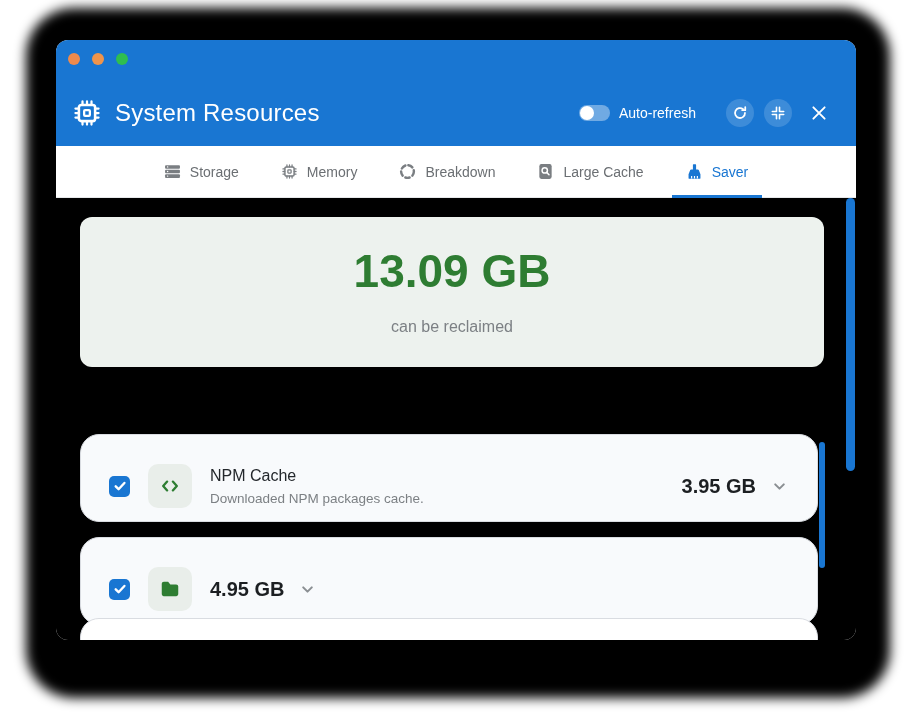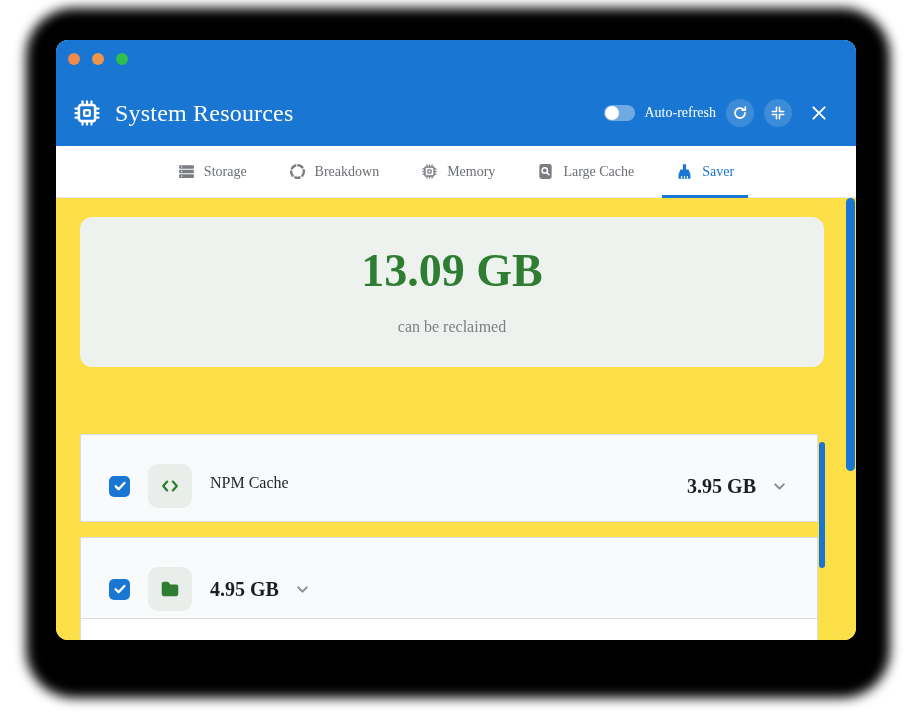--- a/index.html
+++ b/index.html
@@ -9,21 +9,21 @@
   .stage { position:absolute; inset:0; width:912px; height:712px; background:#fff; }
 
   
   .window-shadow {
     position:absolute; left:26px; top:8px; width:864px; height:690px;
     background:#000; border-radius:48px; filter:blur(6px);
   }
 
   .app-window {
     position:absolute; left:56px; top:40px; width:800px; height:600px;
-    background:#fff; border-radius:12px; overflow:hidden;font-family:Liberation Serif, serif;
+    background:#fff; border-radius:12px; overflow:hidden;
   }
 
   
   .titlebar { position:relative; height:106px; background:var(--header-blue); }
   .traffic { position:absolute; top:13px; left:12px; display:flex; gap:12px; }
   .traffic .dot { width:12px; height:12px; border-radius:50%; }
   .titlebar-row {
     position:absolute; left:16px; right:24px; top:54px; height:38px;
     display:flex; align-items:center;
   }
@@ -33,21 +33,21 @@
   .titlebar-spacer { flex:1; }
 
   .toggle {
     width:31px; height:16px; border-radius:8px; background:rgba(255,255,255,.38);
     position:relative; margin-right:9px; cursor:pointer; flex:none;
   }
   .toggle .knob {
     position:absolute; left:1px; top:1px; width:14px; height:14px;
     border-radius:50%; background:#fff;
   }
-  .auto-refresh-label { color:#fff; font-size:14px; margin-right:0; }
+  .auto-refresh-label { color:#fff; font-size:14px; margin-right:20px; }
   .circle-btn {
     width:28px; height:28px; border-radius:50%; background:rgba(255,255,255,.16);
     display:flex; align-items:center; justify-content:center; color:#fff;
     margin-left:10px; cursor:pointer; flex:none;
   }
   .circle-btn svg { width:16px; height:16px; display:block; }
   .close-btn {
     width:26px; height:26px; margin-left:14px; color:#fff;
     display:flex; align-items:center; justify-content:center; cursor:pointer; flex:none;
   }
@@ -66,42 +66,42 @@
   .tab .tab-icon { width:17px; height:17px; color:#7a7e82; display:flex; }
   .tab .tab-icon svg { width:100%; height:100%; display:block; }
   .tab.active { color:var(--accent);justify-content:center; }
   .tab.active .tab-icon { color:var(--accent); }
   .tab.active::after {
     content:""; position:absolute; left:0; right:0; bottom:-1px; height:3px;
     background:var(--accent);
   }
 
   
-  .content { position:relative; height:442px; background:#fde047; overflow:hidden; }
+  .content { position:relative; height:442px; background:#000000; overflow:hidden; }
 
   .reclaim-panel {
     position:absolute; left:24px; top:19px; width:744px; height:150px;
     background:#edf2ee; border-radius:12px;
     display:flex; flex-direction:column; align-items:center; justify-content:center;
     gap:24px;
   }
   .reclaim-amount { color:var(--success-green); font-size:46px; font-weight:700; line-height:1; }
   .reclaim-caption { color:#7c8084; font-size:16px; }
 
   .list-header {
     position:absolute; left:24px; top:192px; width:738px; height:22px;
     display:flex; align-items:center; justify-content:space-between;
   }
   .categories-count { color:#5c6064; font-size:14px; }
   .select-all { color:var(--accent); font-size:14px; font-weight:500; cursor:pointer; }
 
   .category-list { position:absolute; left:24px; top:236px; width:738px; }
   .card {
     width:738px; height:88px; background:#f8fafc;
-    border:1px solid #d9dce1; border-radius:1px;
+    border:1px solid #d9dce1; border-radius:19px;
     display:flex; align-items:center; padding:16px 30px 0 28px;
     margin-bottom:15px;
   }
   .card.partial { height:80px; background:#fff; margin-bottom:0; }
 
   .checkbox {
     width:21px; height:21px; border-radius:5px; background:var(--accent);
     display:flex; align-items:center; justify-content:center;
     margin-right:18px; cursor:pointer; flex:none;
   }
@@ -202,42 +202,42 @@
                 <circle cx="3.4" cy="8" r="0.7"></circle>
                 <circle cx="3.4" cy="12.35" r="0.7"></circle>
               </g>
             </svg>
           </span>
           <span>Storage</span>
         </div>
 
         <div class="tab">
           <span class="tab-icon">
-            <svg viewBox="0 0 16 16" fill="none">
-              <circle cx="8" cy="8" r="6" stroke="currentColor" stroke-width="2.3" stroke-dasharray="4.2 2.9" stroke-linecap="round"></circle>
-            </svg>
-          </span>
-          <span>Breakdown</span>
-        </div>
-
-        <div class="tab">
-          <span class="tab-icon">
             <svg viewBox="0 0 20 20" fill="none" stroke="currentColor">
               <rect x="4.6" y="4.6" width="10.8" height="10.8" rx="1.6" stroke-width="1.7"></rect>
               <rect x="8.1" y="8.1" width="3.8" height="3.8" rx="0.6" stroke-width="1.5"></rect>
               <g stroke-width="1.5" stroke-linecap="round">
                 <path d="M7 4.4V2.3M10 4.4V2.3M13 4.4V2.3M7 17.7v-2.1M10 17.7v-2.1M13 17.7v-2.1M4.4 7H2.3M4.4 10H2.3M4.4 13H2.3M17.7 7h-2.1M17.7 10h-2.1M17.7 13h-2.1"></path>
               </g>
             </svg>
           </span>
           <span>Memory</span>
         </div>
 
         <div class="tab">
           <span class="tab-icon">
+            <svg viewBox="0 0 16 16" fill="none">
+              <circle cx="8" cy="8" r="6" stroke="currentColor" stroke-width="2.3" stroke-dasharray="4.2 2.9" stroke-linecap="round"></circle>
+            </svg>
+          </span>
+          <span>Breakdown</span>
+        </div>
+
+        <div class="tab">
+          <span class="tab-icon">
             <svg viewBox="0 0 16 16">
               <rect x="2.2" y="1" width="11.6" height="14" rx="2" fill="currentColor"></rect>
               <circle cx="7.3" cy="7" r="2.5" fill="none" stroke="#fff" stroke-width="1.4"></circle>
               <path d="M9.1 8.8l2.2 2.2" stroke="#fff" stroke-width="1.4" stroke-linecap="round"></path>
             </svg>
           </span>
           <span>Large Cache</span>
         </div>
 
         <div class="tab active">
@@ -271,20 +271,21 @@
             </span>
             <span class="cat-tile">
               <span style="display:flex">
                 <svg viewBox="0 0 20 20" fill="none" stroke="currentColor" stroke-width="2.1" stroke-linecap="round" stroke-linejoin="round">
                   <path d="M7.4 6L3.8 10l3.6 4M12.6 6l3.6 4-3.6 4"></path>
                 </svg>
               </span>
             </span>
             <span class="cat-text">
               <div class="cat-name">NPM Cache</div>
+              <div class="cat-desc">Downloaded NPM packages cache.</div>
             </span>
             <span class="cat-size">3.95 GB</span>
             <span class="cat-chevron">
               <span style="display:flex">
                 <svg viewBox="0 0 14 14" fill="none" stroke="currentColor" stroke-width="1.9" stroke-linecap="round" stroke-linejoin="round">
                   <path d="M3 5l4 4 4-4"></path>
                 </svg>
               </span>
             </span>
           </div>

